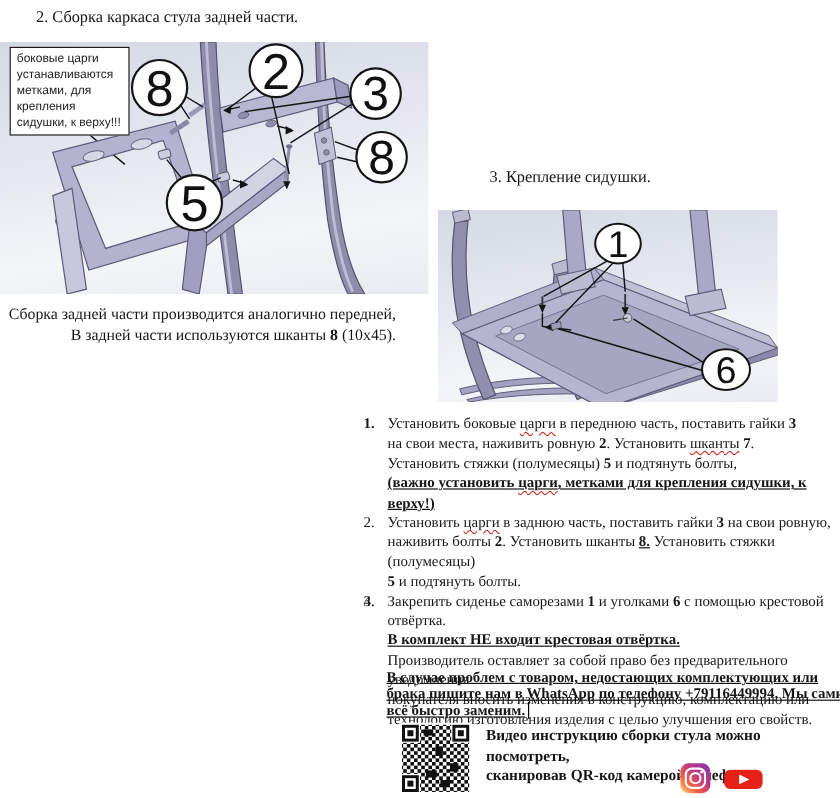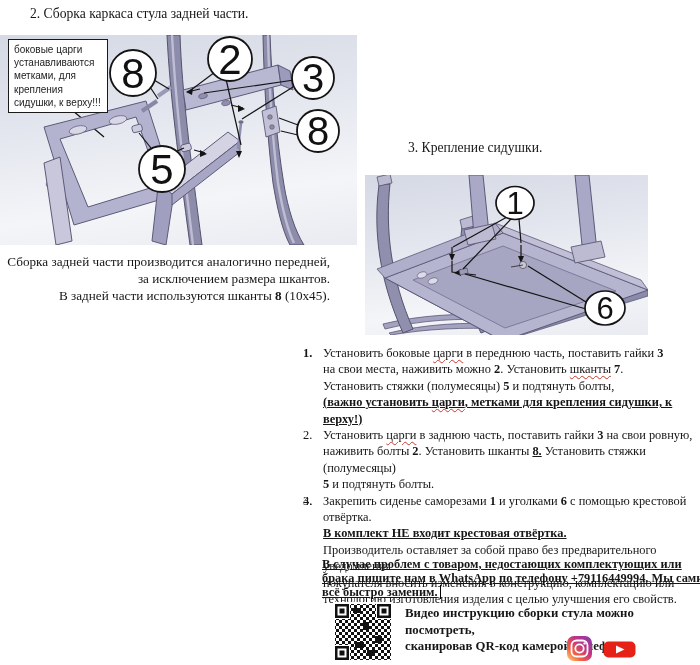--- a/index.html
+++ b/index.html
@@ -129,21 +129,20 @@
       <text class="co" x="318" y="110" font-size="40">8</text>
       <circle cx="162" cy="134" r="23" fill="#fff" stroke="#141414" stroke-width="1.8"></circle>
       <text class="co" x="162" y="149" font-size="42">5</text>
     </g>
   </svg>
   <div id="note-box" class="abs">боковые царги устанавливаются метками, для крепления сидушки, к верху!!!</div>
 </div>
 
 <div id="d1-caption" class="abs">
   <div>Сборка задней части производится аналогично передней,</div>
-  <div>за исключением размера шкантов.</div>
   <div><span>В задней части используются шканты </span><span class="b">8</span><span> (10x45).</span></div>
 </div>
 
 <div id="title3" class="abs title">3.   Крепление сидушки.</div>
 
 <div id="diagram2" class="abs diagram-bg">
   <svg width="283" height="160" viewBox="0 0 283 160">
 
     <g>
       <path d="M18,149 C55,140 95,138 132,140 L132,145 C95,143 55,145 20,154 Z" fill="#a3a2c0" stroke="#5c5a78" stroke-width="0.8"></path>
@@ -205,21 +204,21 @@
       <text class="co" x="240" y="144" font-size="31">6</text>
     </g>
   </svg>
 </div>
 
 <div id="steps" class="abs">
   <ol>
     <li>
       <span class="mk b">1.</span>
       <span>Установить боковые </span><span class="sq">царги</span><span> в переднюю часть, поставить гайки </span><span class="b">3</span><br>
-      <span>на свои места, наживить можно </span><span class="b">2</span><span>. Установить </span><span class="sq">шканты</span><span> </span><span class="b">7</span><span>.</span><br>
+      <span>на свои места, наживить ровную </span><span class="b">2</span><span>. Установить </span><span class="sq">шканты</span><span> </span><span class="b">7</span><span>.</span><br>
       <span>Установить стяжки (полумесяцы) </span><span class="b">5</span><span> и подтянуть болты,</span><br>
       <span class="bu"><span>(важно установить </span><span class="sq">царги</span><span>, метками для крепления сидушки, к верху!)</span></span>
     </li>
     <li>
       <span class="mk">2.</span>
       <span>Установить </span><span class="sq">царги</span><span> в заднюю часть,  поставить гайки </span><span class="b">3</span><span> на свои ровную,</span><br>
       <span>наживить болты </span><span class="b">2</span><span>. Установить шканты </span><span class="bu">8.</span><span> Установить стяжки (полумесяцы)</span><br>
       <span class="b">5</span><span> и подтянуть болты.</span>
     </li>
     <li>

